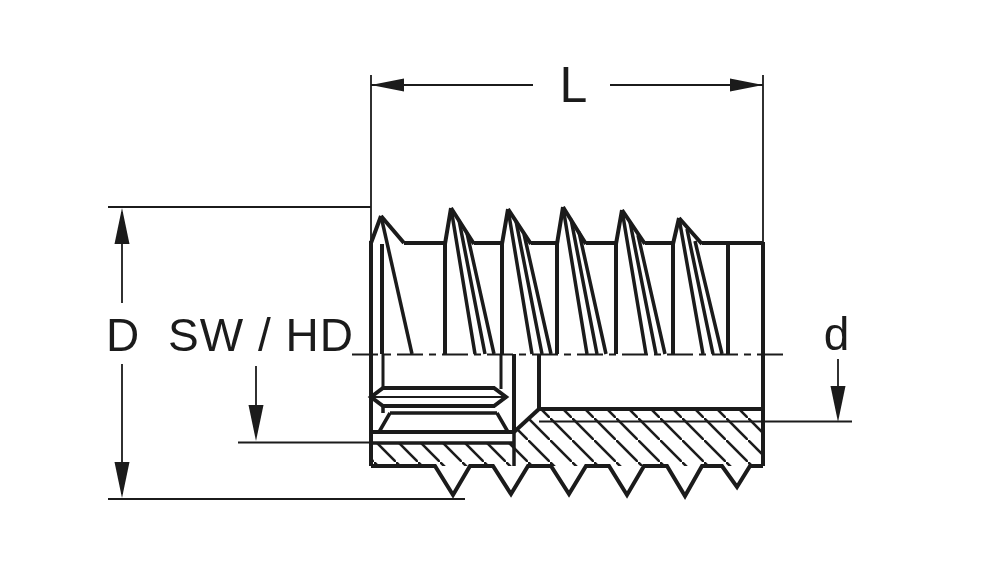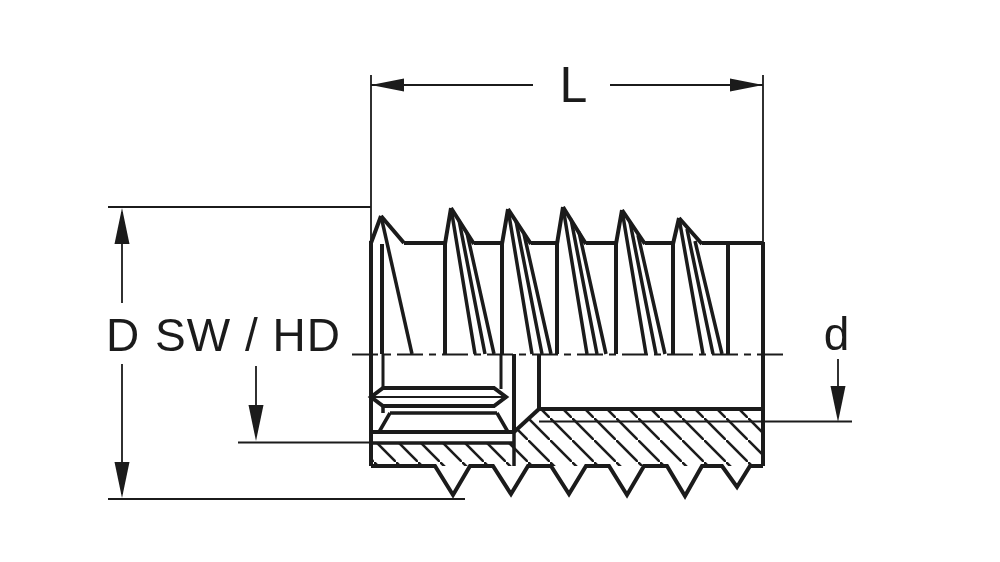--- a/index.html
+++ b/index.html
@@ -111,17 +111,17 @@
       <polygon points="122,498 114.5,462 129.5,462"></polygon>
       <polygon points="256,441 248.5,405 263.5,405"></polygon>
       <polygon points="838,422 830.5,386 845.5,386"></polygon>
     </g>
   </svg>
 
   <div class="dim-label big" style="left:574px;top:85px;">L</div>
 
   <div class="dim-label" style="left:123px;top:335px;">D</div>
 
-  <div class="dim-label" style="left:248px;top:335px;">SW / HD</div>
+  <div class="dim-label" style="left:261px;top:335px;">SW / HD</div>
 
   <div class="dim-label" style="left:837px;top:334px;">d</div>
 
 </div>
 
 </body></html>

